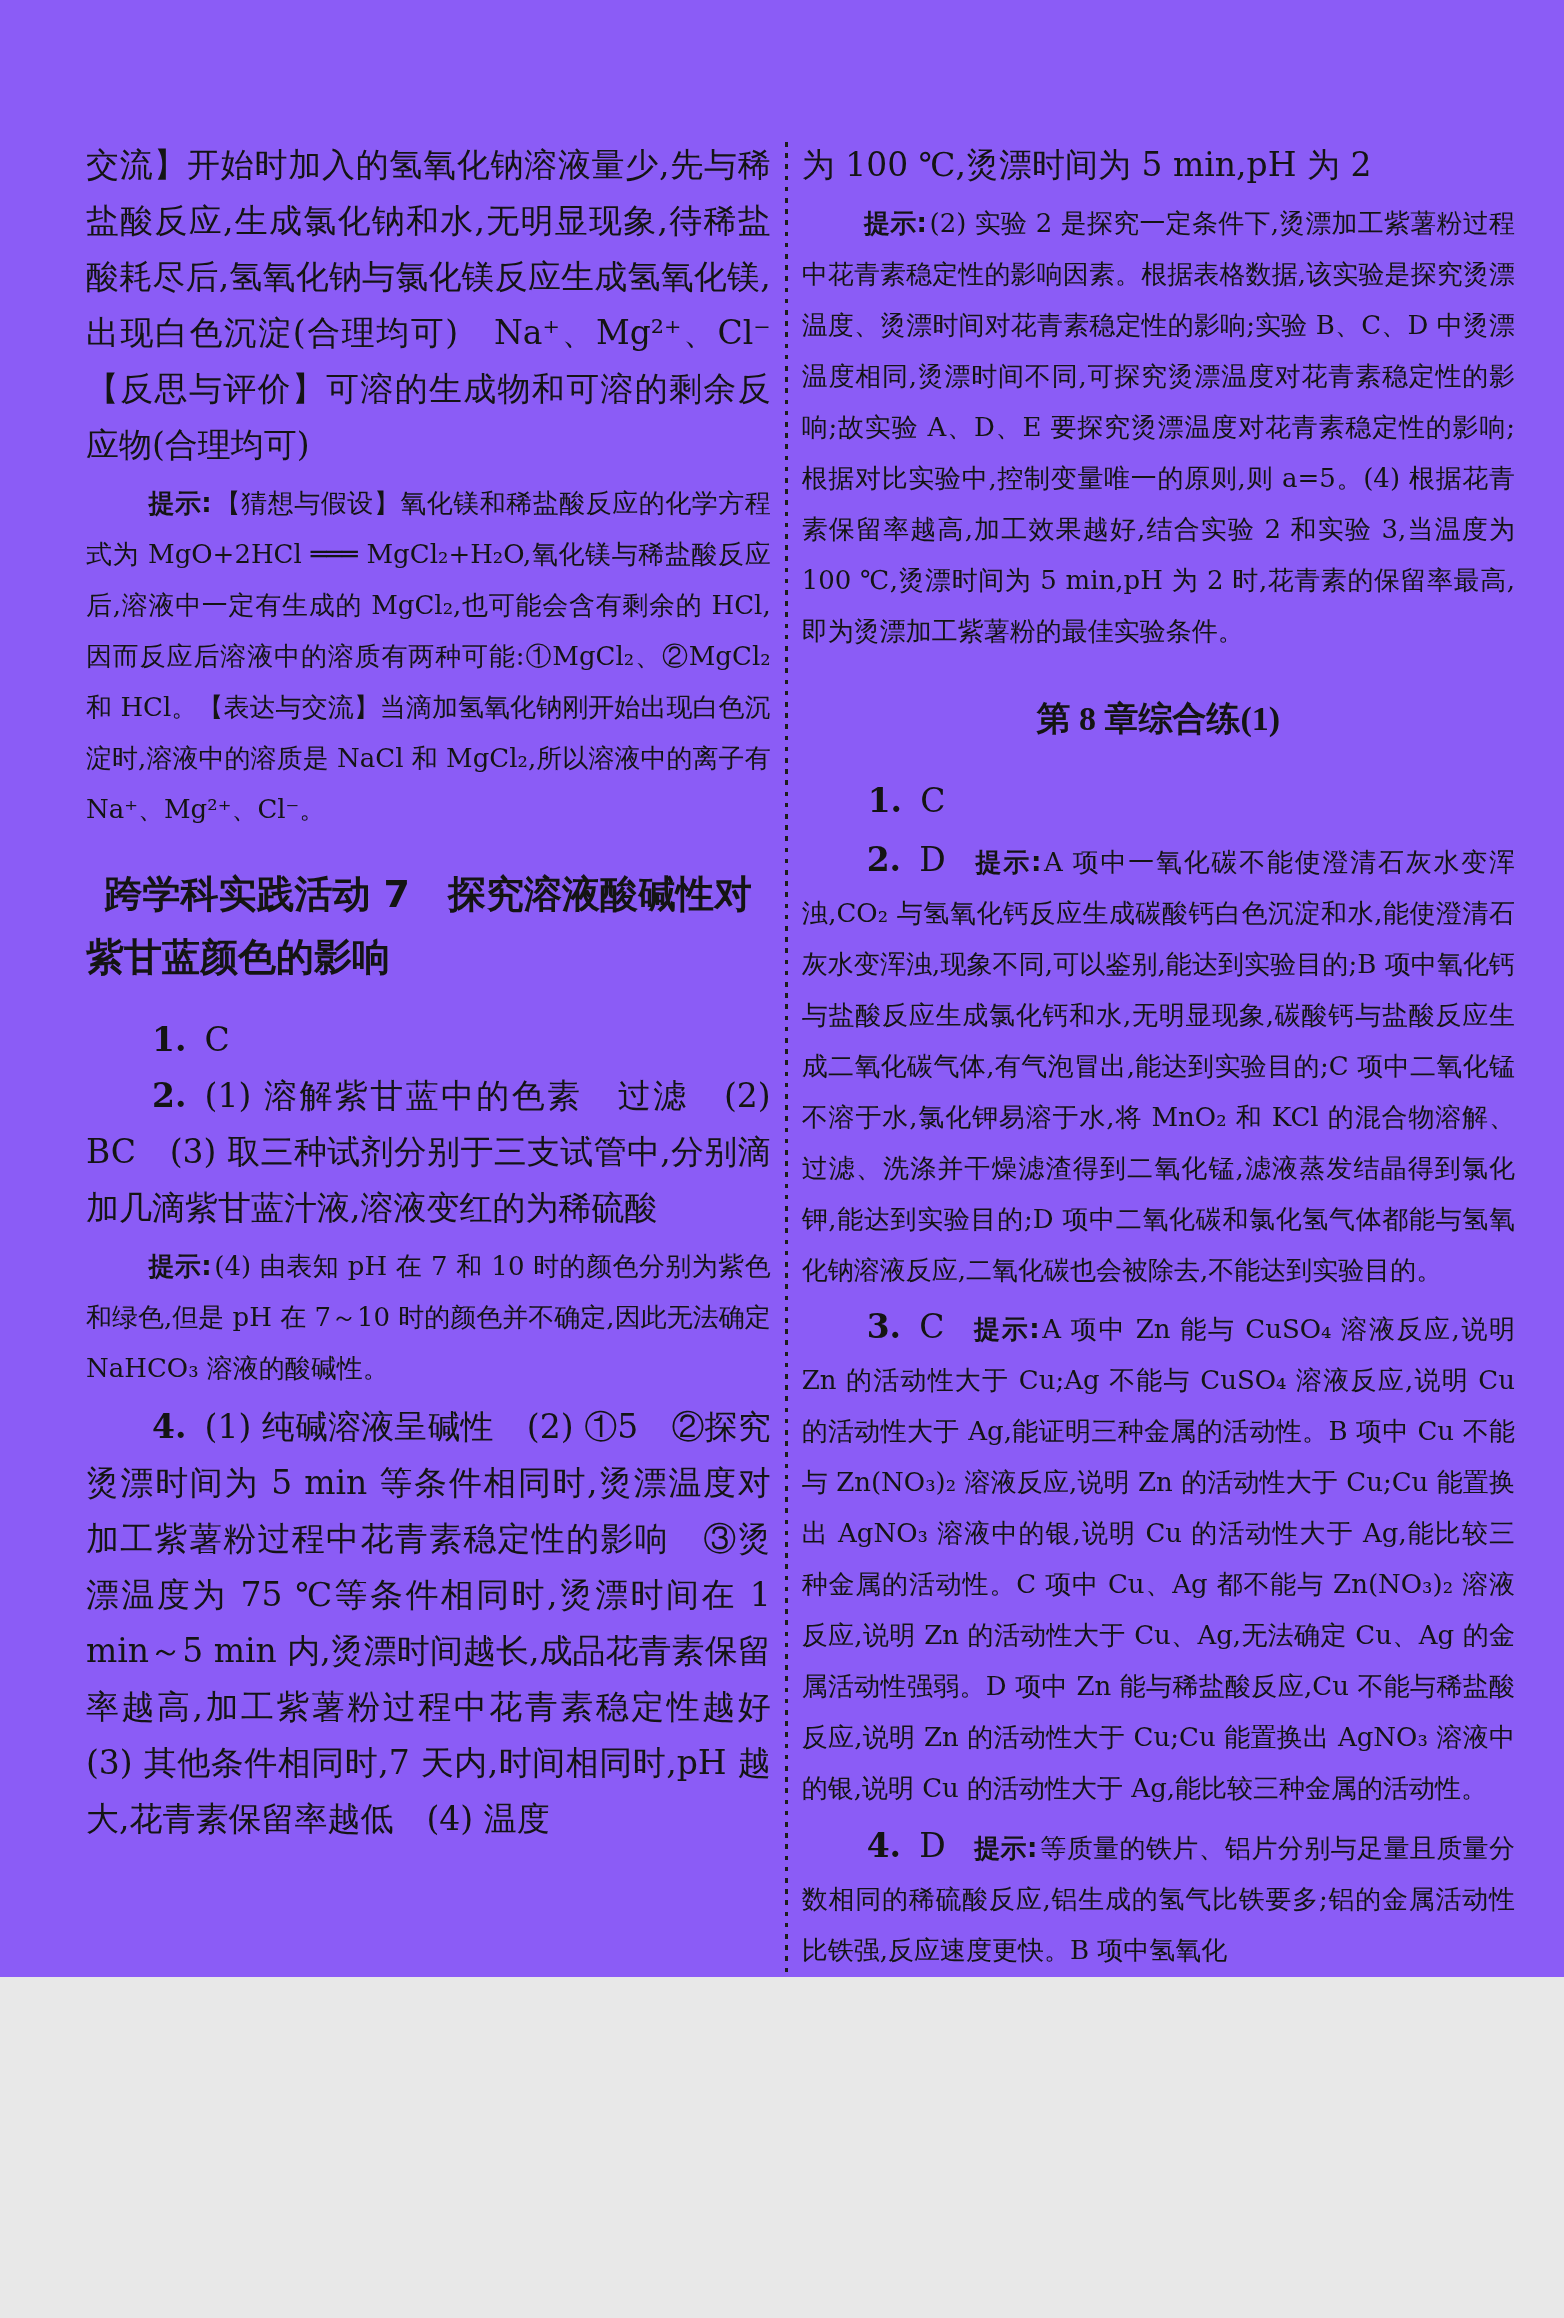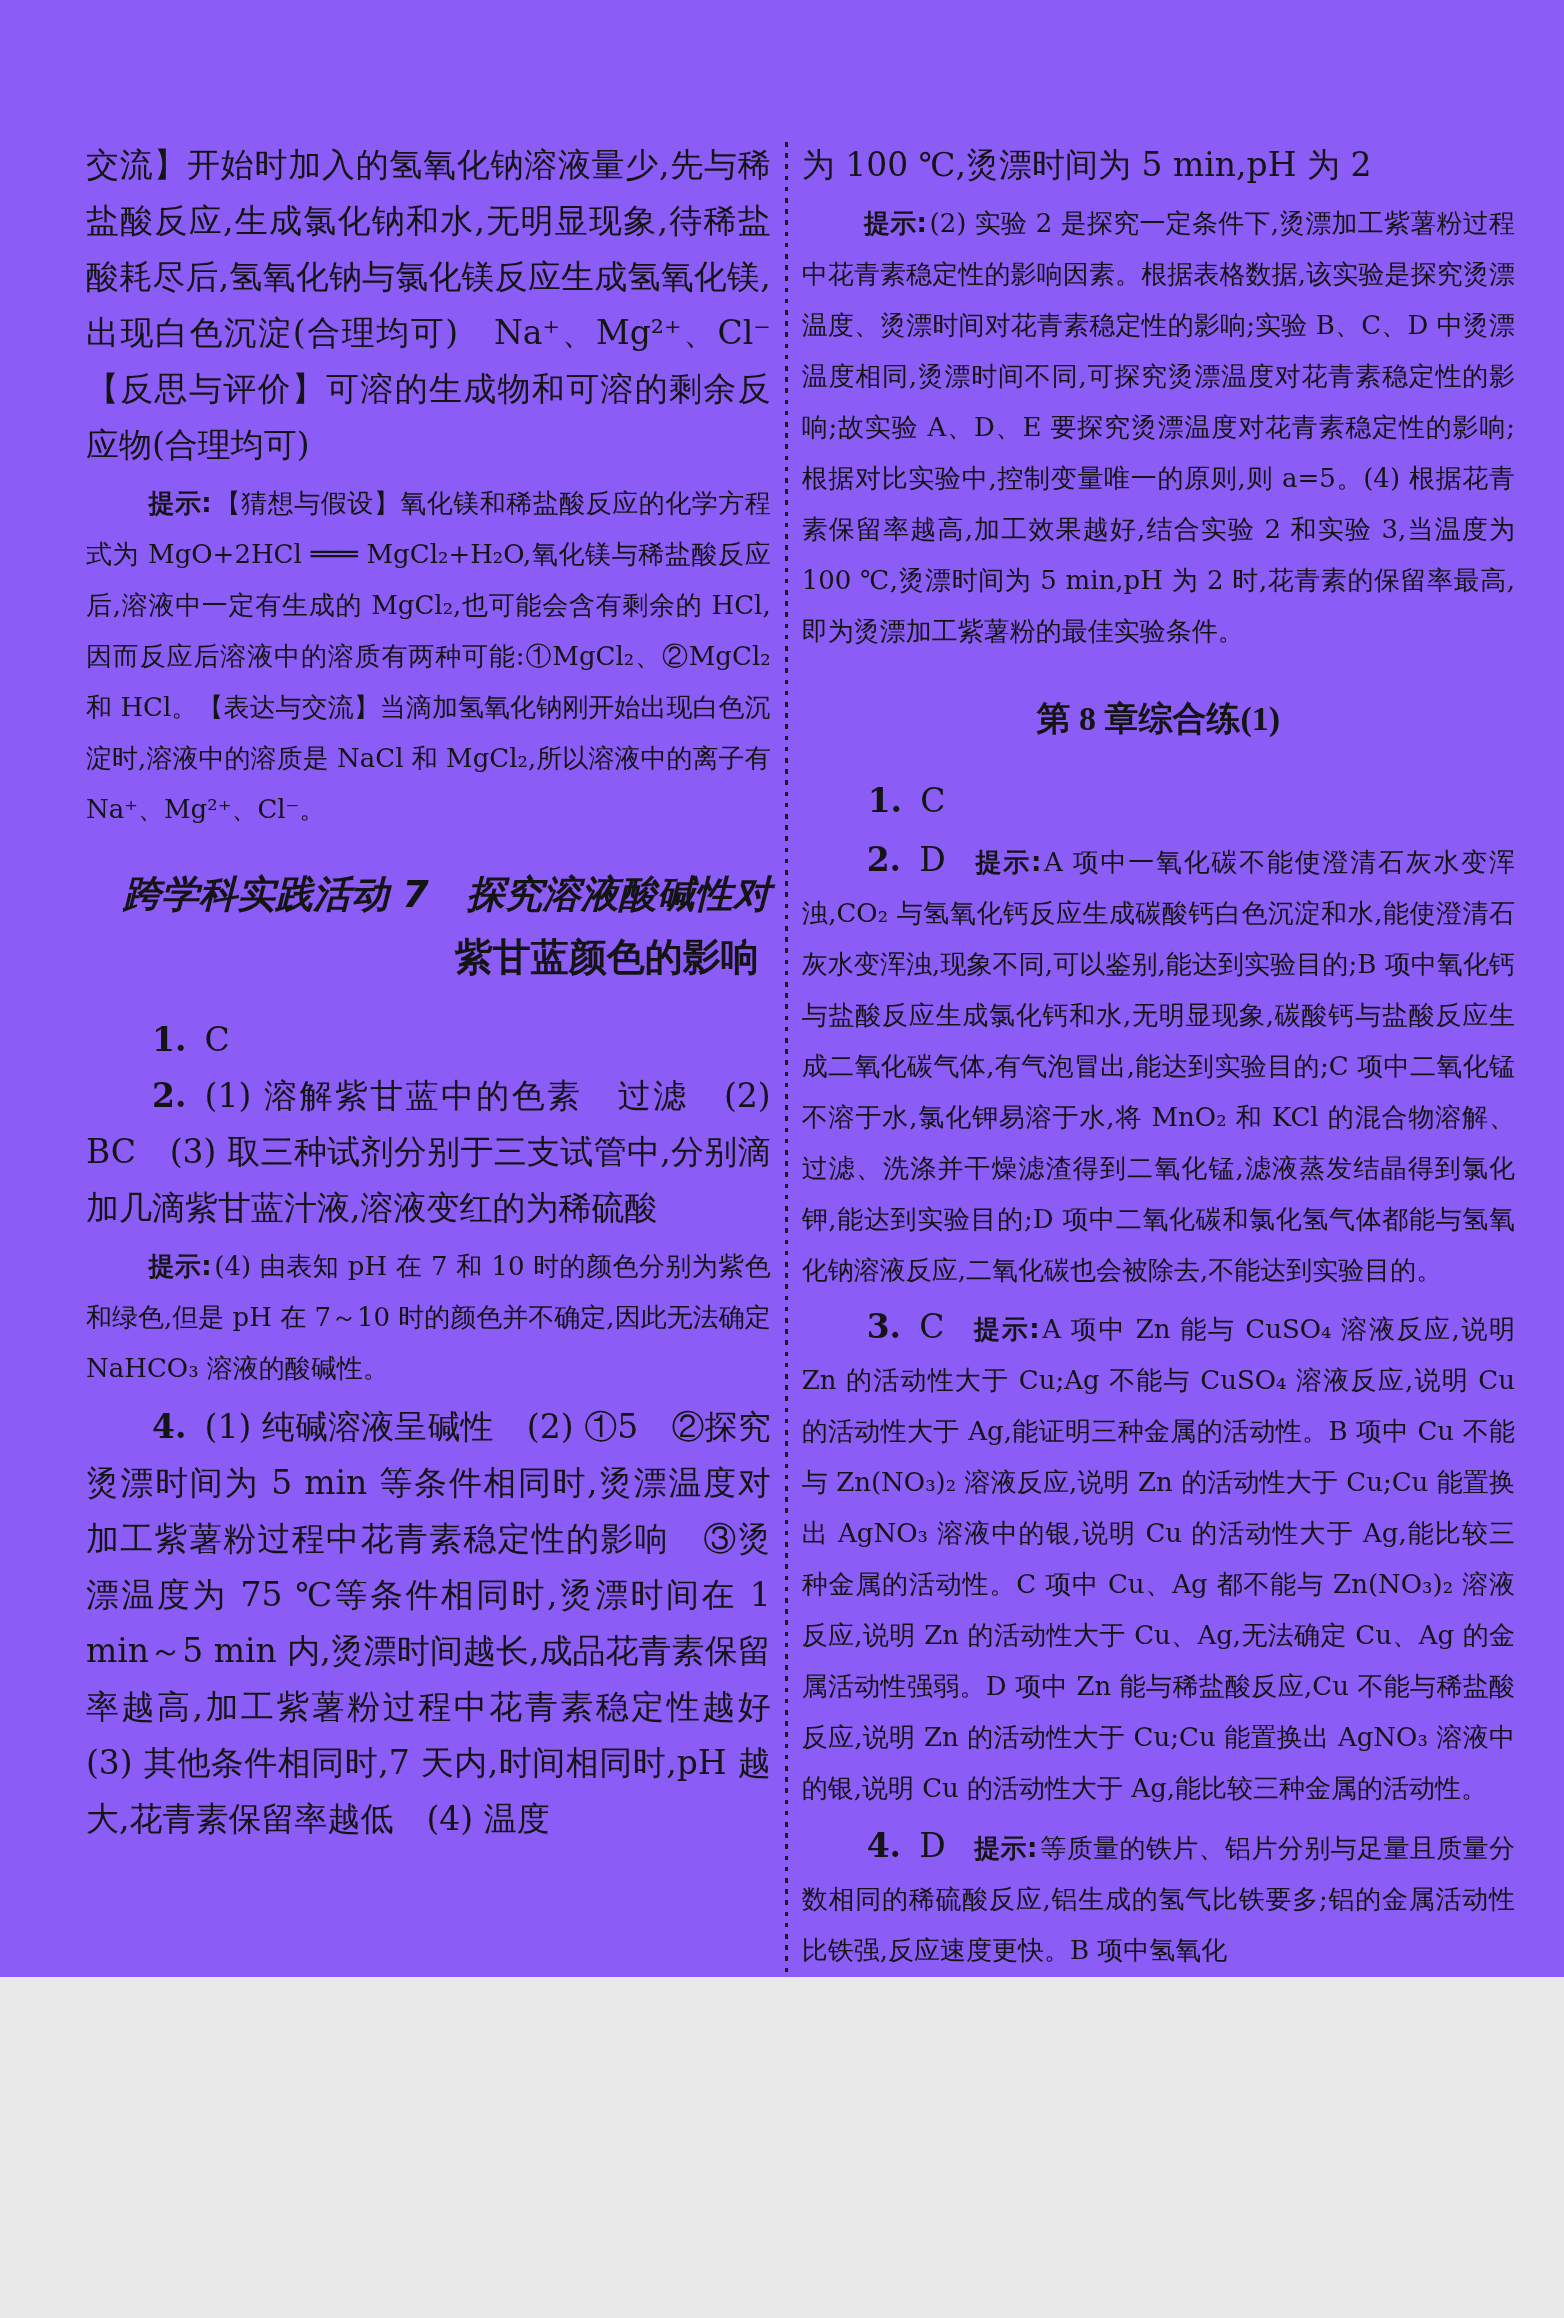--- a/index.html
+++ b/index.html
@@ -41,22 +41,22 @@
     font-family:"DejaVu Sans","Liberation Sans",sans-serif;
     font-weight:700;
     margin-right:0.1em;
   }
   .h-activity{
     font-family:"DejaVu Sans","Liberation Sans",sans-serif;
     font-weight:700;
     font-size:38px;line-height:63px;
     margin:28px 0 22.4px;
   }
-  .h-activity .h-line1{text-align:right;padding-left:18.4px;font-style:italic;}
-  .h-activity .h-line2{text-align:right;padding-right:12px;}
+  .h-activity .h-line1{text-align:left;padding-left:18.4px;}
+  .h-activity .h-line2{text-align:left;padding-right:12px;}
   .h-chapter{
     font-family:Liberation Serif, serif;
     font-weight:700;
     font-size:34px;line-height:63px;
     text-align:center;
     margin:30px 0 22.4px;
   }
   .pagenum{
     position:absolute;
     top:2199px;left:50%;

